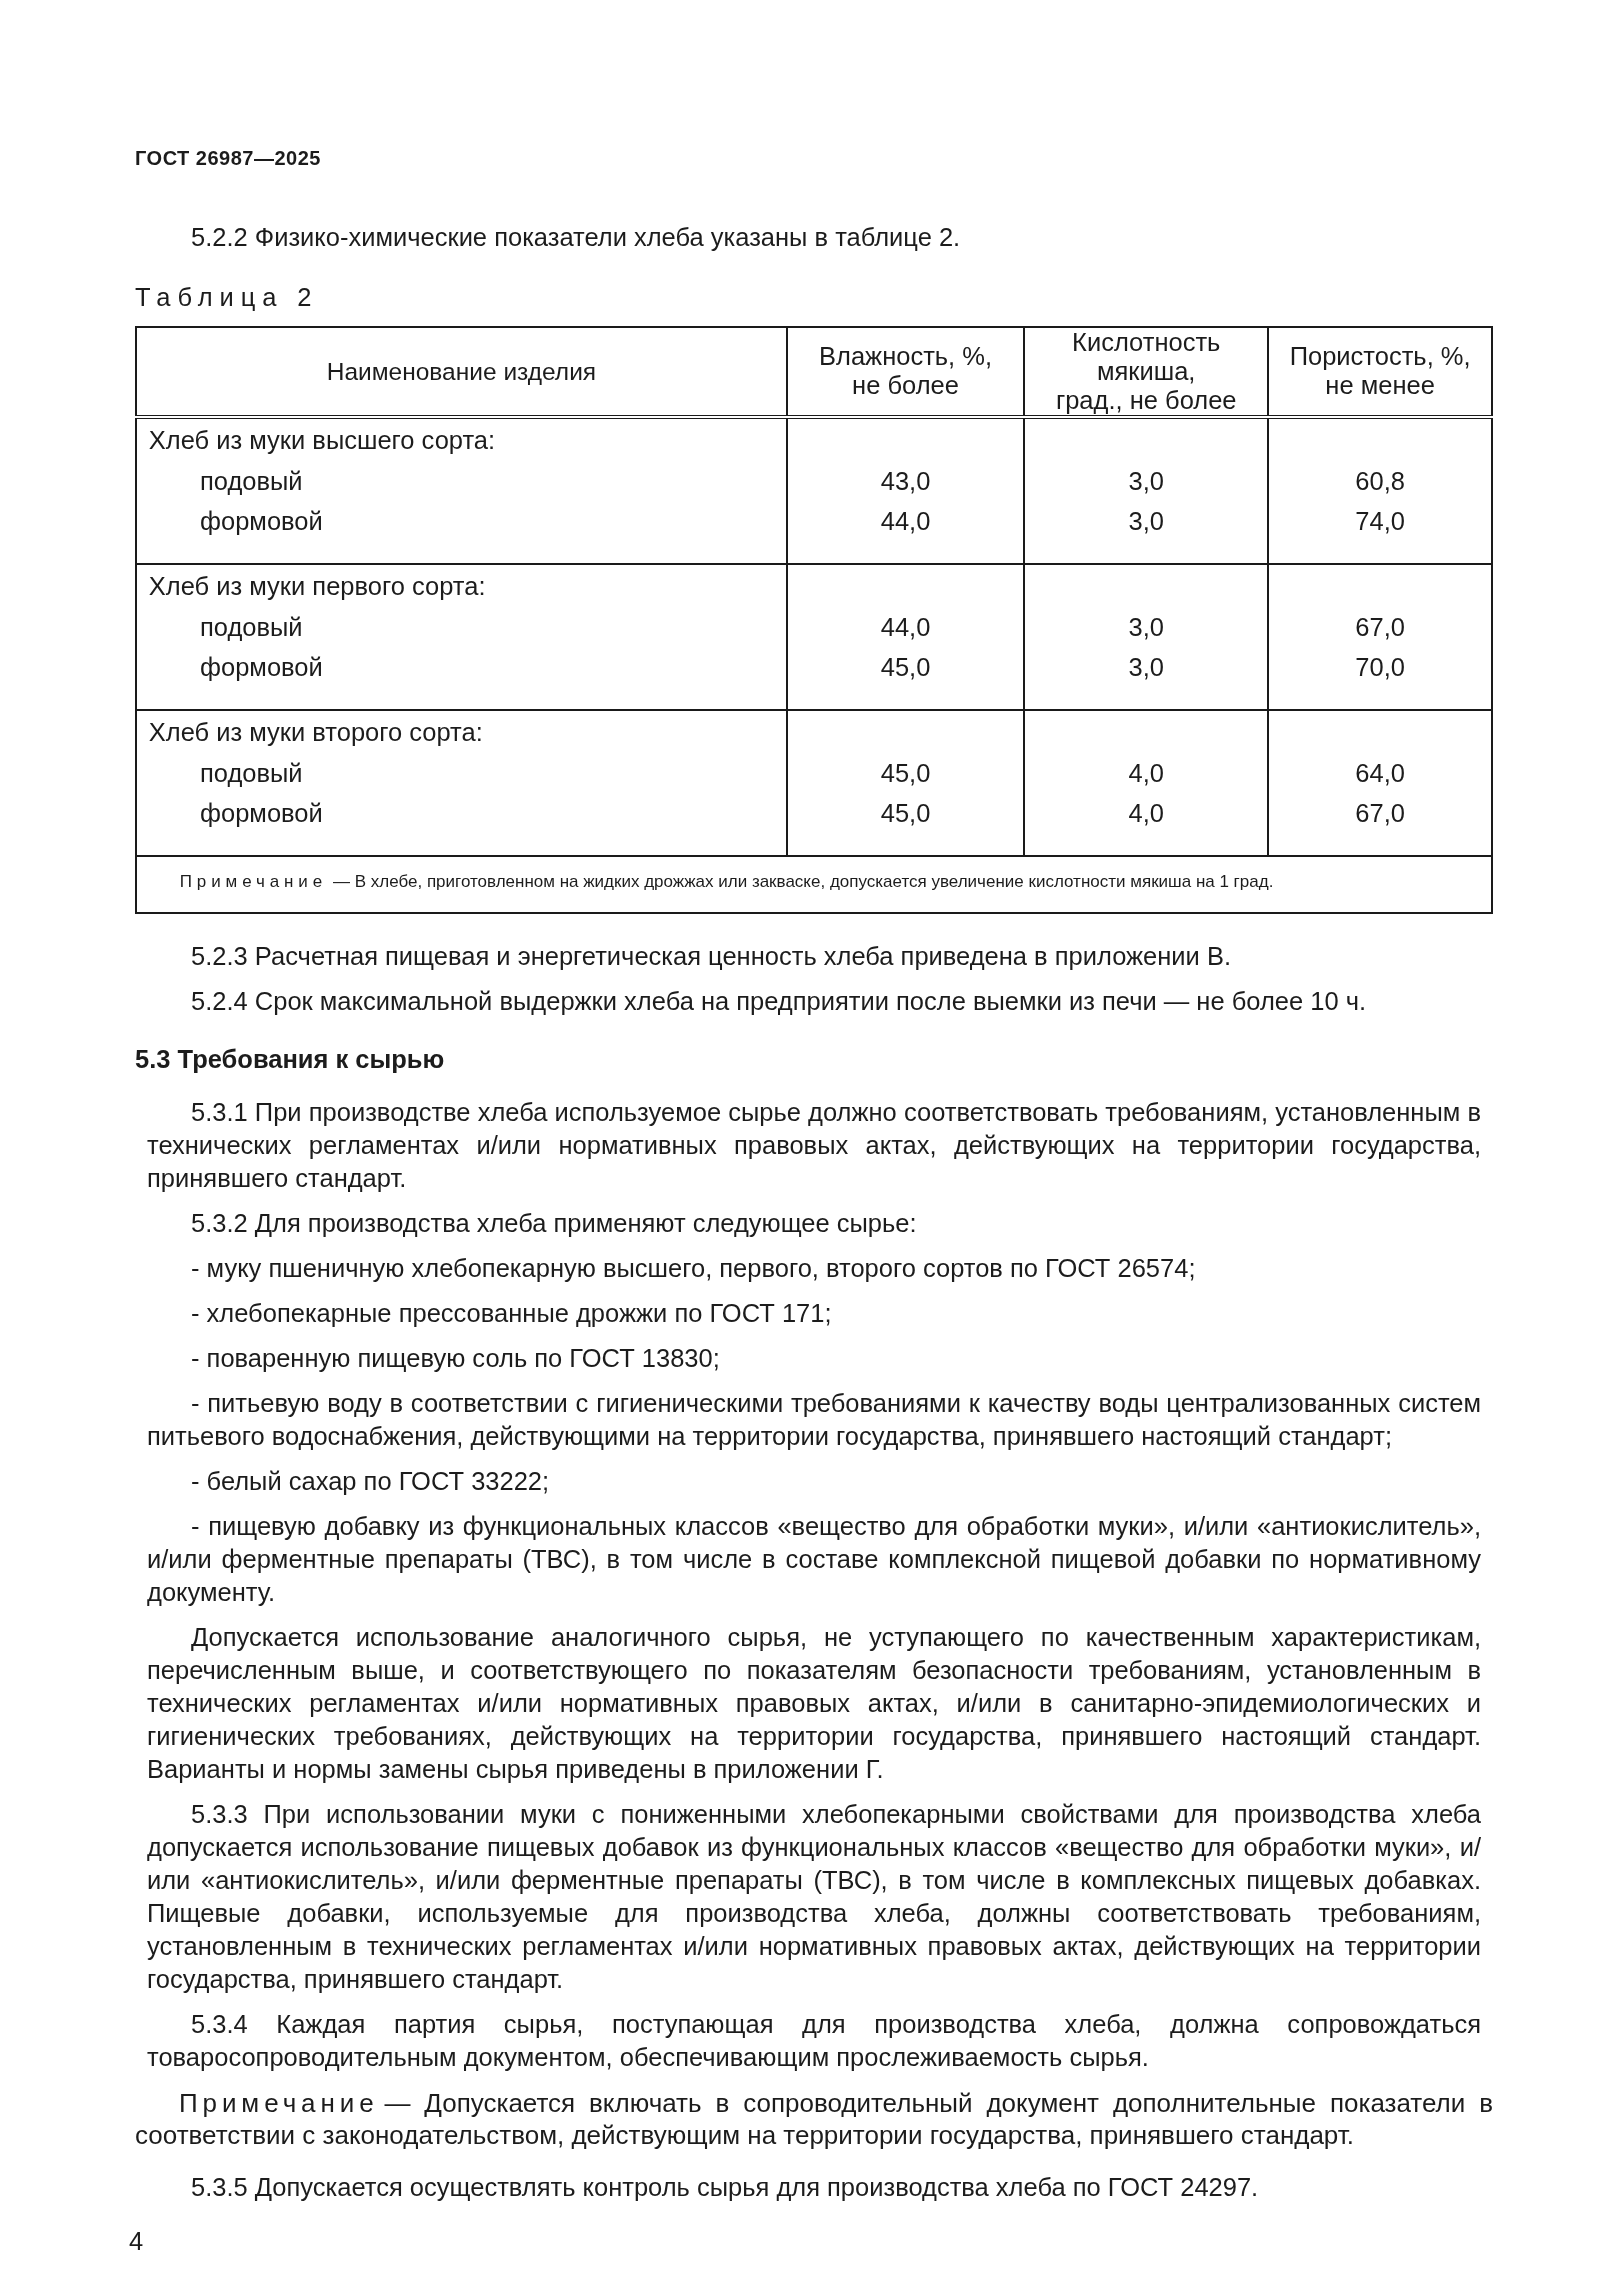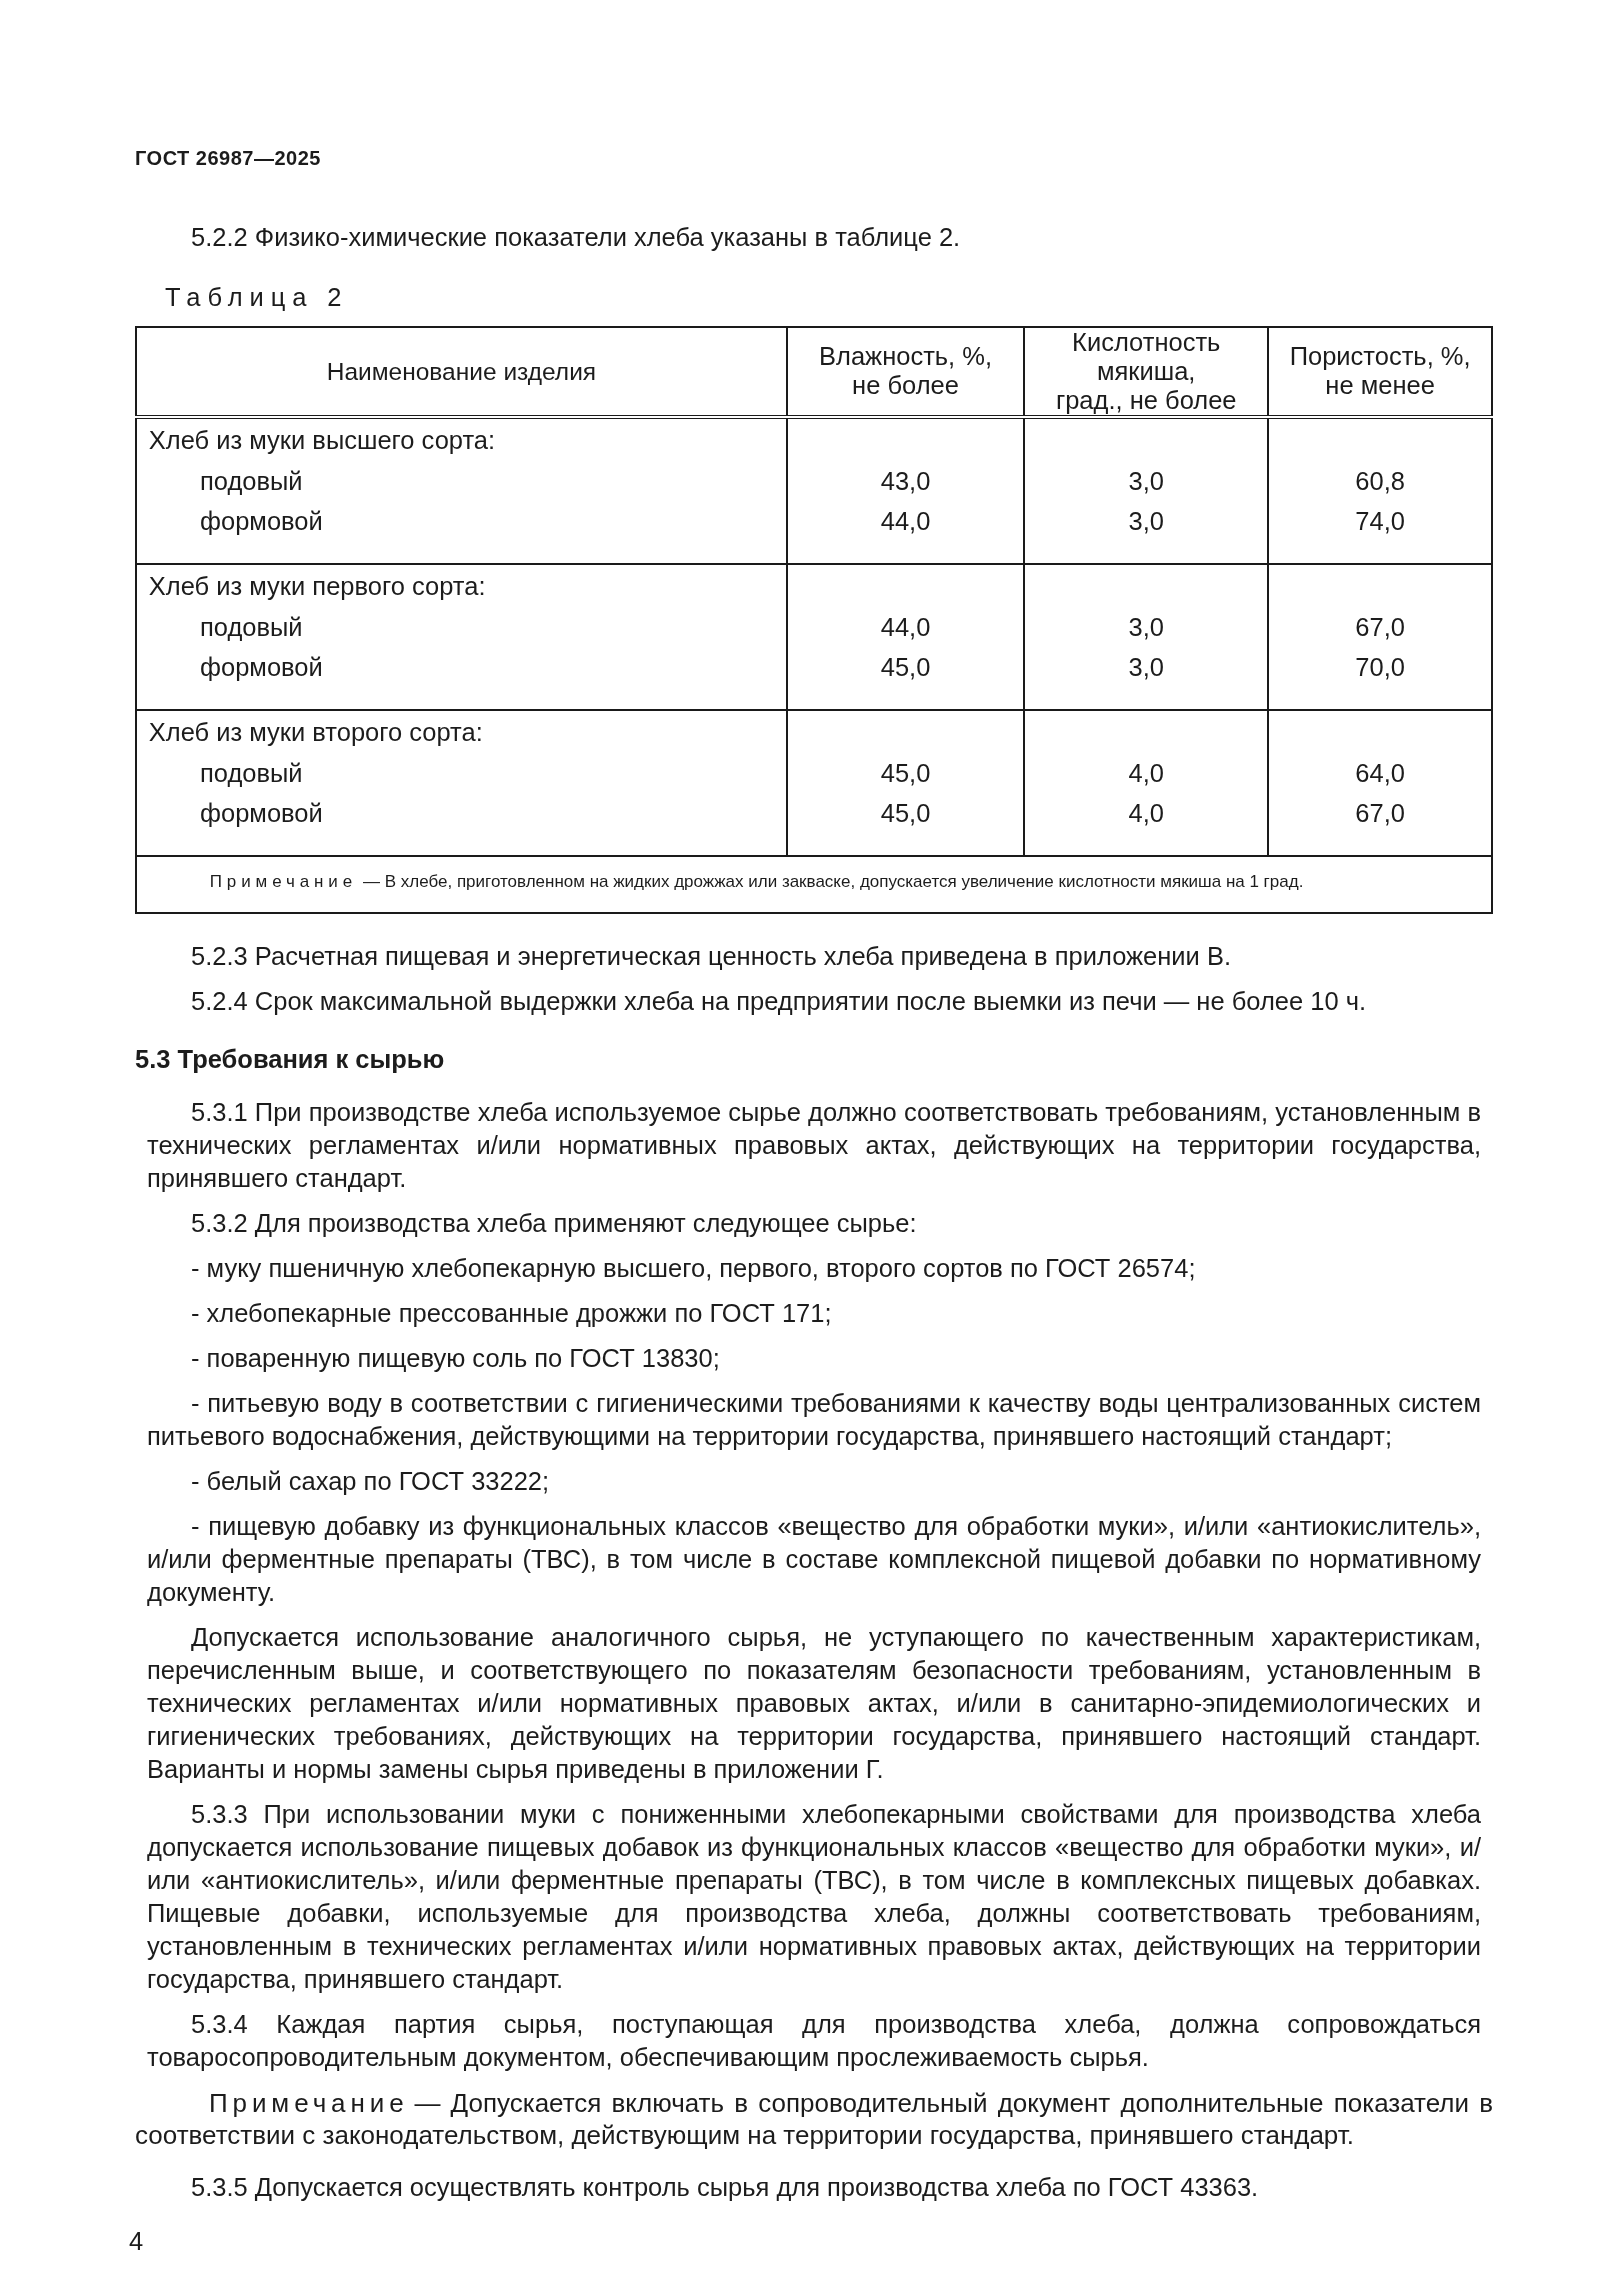--- a/index.html
+++ b/index.html
@@ -25,21 +25,21 @@
     line-height: 33px;
     text-align: justify;
     margin: 12px;
   }
   .indent { text-indent: 44px; }
   .mt { margin-top: 25.5px; }
   .table-caption {
     font-size: 25.5px;
     margin: 29px 0 13.7px 0;
   }
-  .spaced { letter-spacing: 6.9px; margin-left: 30px; }
+  .spaced { letter-spacing: 6.9px; }
   table.gost {
     width: 100%;
     border-collapse: collapse;
     table-layout: fixed;
     border: 2.9px solid #1a1a1a;
   }
   table.gost td {
     font-size: 25.5px;
     color: #1c1c1c;
     padding: 0;
@@ -199,18 +199,18 @@
   <p class="para indent">- белый сахар по ГОСТ 33222;</p>
   <p class="para indent">- пищевую добавку из функциональных классов «вещество для обработки муки», и/или «антиокислитель», и/или ферментные препараты (ТВС), в том числе в составе комплексной пищевой добавки по нормативному документу.</p>
   <p class="para indent">Допускается использование аналогичного сырья, не уступающего по качественным характеристикам, перечисленным выше, и соответствующего по показателям безопасности требованиям, установленным в технических регламентах и/или нормативных правовых актах, и/или в санитарно-эпидемиологических и гигиенических требованиях, действующих на территории государства, принявшего настоящий стандарт. Варианты и нормы замены сырья приведены в приложении Г.</p>
   <p class="para indent">5.3.3 При использовании муки с пониженными хлебопекарными свойствами для производства хлеба допускается использование пищевых добавок из функциональных классов «вещество для обработки муки», и/или «антиокислитель», и/или ферментные препараты (ТВС), в том числе в комплексных пищевых добавках. Пищевые добавки, используемые для производства хлеба, должны соответствовать требованиям, установленным в технических регламентах и/или нормативных правовых актах, действующих на территории государства, принявшего стандарт.</p>
   <p class="para indent">5.3.4 Каждая партия сырья, поступающая для производства хлеба, должна сопровождаться товаросопроводительным документом, обеспечивающим прослеживаемость сырья.</p>
 
   <div class="small-note">
     <span class="spaced">Примечание</span><span class="note-rest">— Допускается включать в сопроводительный документ дополнительные показатели в соответствии с законодательством, действующим на территории государства, принявшего стандарт.</span>
   </div>
 
-  <p class="para indent">5.3.5 Допускается осуществлять контроль сырья для производства хлеба по ГОСТ 43363.</p>
+  <p class="para indent">5.3.5 Допускается осуществлять контроль сырья для производства хлеба по ГОСТ 24297.</p>
 
   <div class="page-number">4</div>
 
 </div>
 
 
 </body></html>

